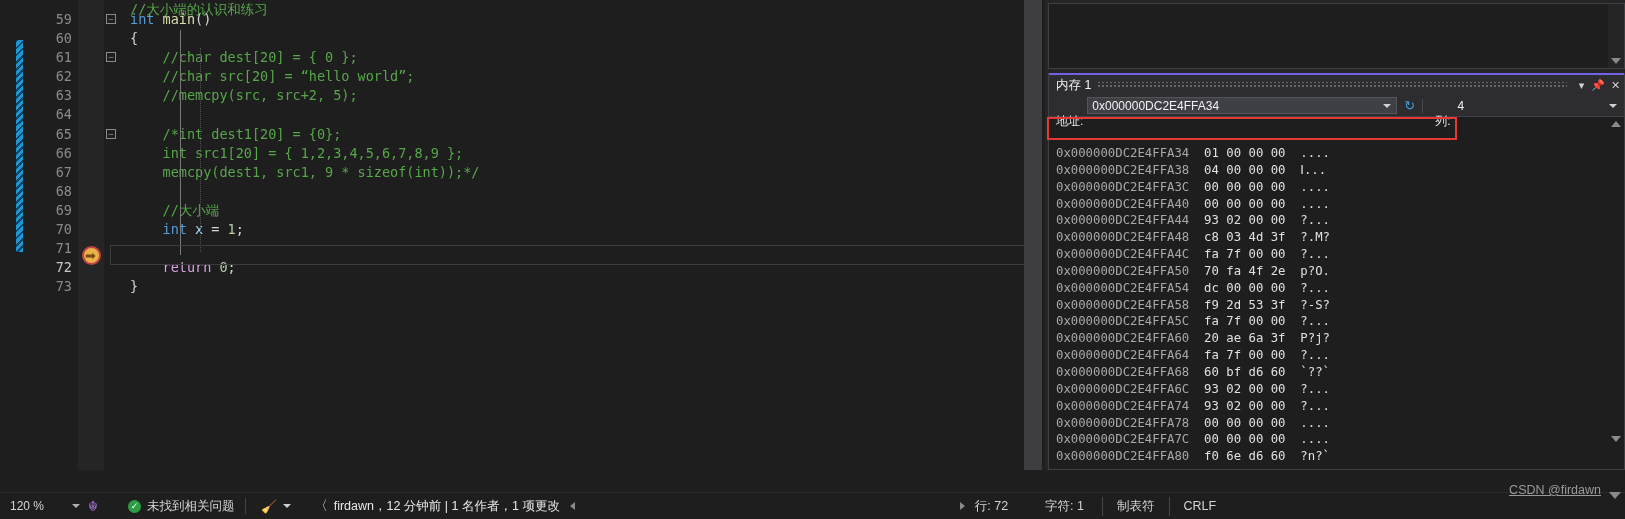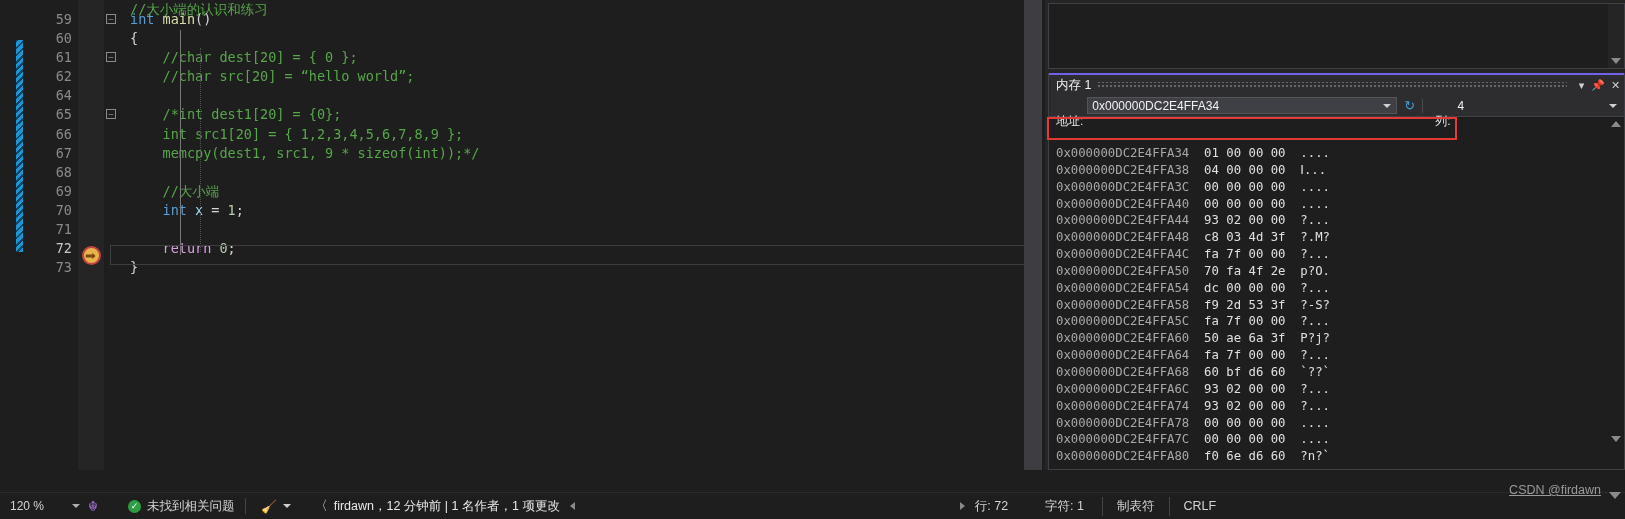--- a/index.html
+++ b/index.html
@@ -384,20 +384,21 @@
     <div id="editor-left-strip"></div>
     <div id="editor-indicator-margin"></div>
 
     <div id="code-surface">
       <div id="code-lines">
           <div class="code-line" style="height: 10px;"><span class="ln"></span><span class="code-text"><span class="cm">//大小端的认识和练习</span></span></div>
           <div class="code-line"><span class="ln">59</span><span class="fold-box">−</span><span class="code-text"><span class="kw">int </span><span class="fn">main</span><span class="punct">()</span></span></div>
           <div class="code-line"><span class="ln">60</span><span class="code-text"><span class="punct">{</span></span></div>
           <div class="code-line"><span class="ln">61</span><span class="fold-box">−</span><span class="code-text"><span class="cm">    //char dest[20] = { 0 };</span></span></div>
           <div class="code-line"><span class="ln">62</span><span class="code-text"><span class="cm">    //char src[20] = “hello world”;</span></span></div>
+          <div class="code-line"><span class="ln">63</span><span class="code-text"><span class="cm">    //memcpy(src, src+2, 5);</span></span></div>
           <div class="code-line"><span class="ln">64</span><span class="code-text"></span></div>
           <div class="code-line"><span class="ln">65</span><span class="fold-box">−</span><span class="code-text"><span class="cm">    /*int dest1[20] = {0};</span></span></div>
           <div class="code-line"><span class="ln">66</span><span class="code-text"><span class="cm">    int src1[20] = { 1,2,3,4,5,6,7,8,9 };</span></span></div>
           <div class="code-line"><span class="ln">67</span><span class="code-text"><span class="cm">    memcpy(dest1, src1, 9 * sizeof(int));*/</span></span></div>
           <div class="code-line"><span class="ln">68</span><span class="code-text"></span></div>
           <div class="code-line"><span class="ln">69</span><span class="code-text"><span class="cm">    //大小端</span></span></div>
           <div class="code-line"><span class="ln">70</span><span class="code-text"><span class="pl">    </span><span class="kw">int</span><span class="pl"> </span><span class="id">x</span><span class="pl"> = </span><span class="num">1</span><span class="pl">;</span></span></div>
           <div class="code-line"><span class="ln">71</span><span class="code-text"></span></div>
           <div class="code-line"><span class="ln cur">72</span><span class="code-text"><span class="pl">    </span><span class="kw2">return</span><span class="pl"> </span><span class="num">0</span><span class="pl">;</span></span></div>
           <div class="code-line"><span class="ln">73</span><span class="code-text"><span class="punct">}</span></span></div>
@@ -463,21 +464,21 @@
           <div class="mem-row"><span class="maddr">0x000000DC2E4FFA38</span><span class="mhex">  04 00 00 00</span><span class="masc">  Ⅰ...</span></div>
           <div class="mem-row"><span class="maddr">0x000000DC2E4FFA3C</span><span class="mhex">  00 00 00 00</span><span class="masc">  ....</span></div>
           <div class="mem-row"><span class="maddr">0x000000DC2E4FFA40</span><span class="mhex">  00 00 00 00</span><span class="masc">  ....</span></div>
           <div class="mem-row"><span class="maddr">0x000000DC2E4FFA44</span><span class="mhex">  93 02 00 00</span><span class="masc">  ?...</span></div>
           <div class="mem-row"><span class="maddr">0x000000DC2E4FFA48</span><span class="mhex">  c8 03 4d 3f</span><span class="masc">  ?.M?</span></div>
           <div class="mem-row"><span class="maddr">0x000000DC2E4FFA4C</span><span class="mhex">  fa 7f 00 00</span><span class="masc">  ?...</span></div>
           <div class="mem-row"><span class="maddr">0x000000DC2E4FFA50</span><span class="mhex">  70 fa 4f 2e</span><span class="masc">  p?O.</span></div>
           <div class="mem-row"><span class="maddr">0x000000DC2E4FFA54</span><span class="mhex">  dc 00 00 00</span><span class="masc">  ?...</span></div>
           <div class="mem-row"><span class="maddr">0x000000DC2E4FFA58</span><span class="mhex">  f9 2d 53 3f</span><span class="masc">  ?-S?</span></div>
           <div class="mem-row"><span class="maddr">0x000000DC2E4FFA5C</span><span class="mhex">  fa 7f 00 00</span><span class="masc">  ?...</span></div>
-          <div class="mem-row"><span class="maddr">0x000000DC2E4FFA60</span><span class="mhex">  50 ae 6a 3f</span><span class="masc">  P?j?</span></div>
+          <div class="mem-row"><span class="maddr">0x000000DC2E4FFA60</span><span class="mhex">  20 ae 6a 3f</span><span class="masc">  P?j?</span></div>
           <div class="mem-row"><span class="maddr">0x000000DC2E4FFA64</span><span class="mhex">  fa 7f 00 00</span><span class="masc">  ?...</span></div>
           <div class="mem-row"><span class="maddr">0x000000DC2E4FFA68</span><span class="mhex">  60 bf d6 60</span><span class="masc">  `??`</span></div>
           <div class="mem-row"><span class="maddr">0x000000DC2E4FFA6C</span><span class="mhex">  93 02 00 00</span><span class="masc">  ?...</span></div>
           <div class="mem-row"><span class="maddr">0x000000DC2E4FFA74</span><span class="mhex">  93 02 00 00</span><span class="masc">  ?...</span></div>
           <div class="mem-row"><span class="maddr">0x000000DC2E4FFA78</span><span class="mhex">  00 00 00 00</span><span class="masc">  ....</span></div>
           <div class="mem-row"><span class="maddr">0x000000DC2E4FFA7C</span><span class="mhex">  00 00 00 00</span><span class="masc">  ....</span></div>
           <div class="mem-row"><span class="maddr">0x000000DC2E4FFA80</span><span class="mhex">  f0 6e d6 60</span><span class="masc">  ?n?`</span></div>
           <div class="mem-row"><span class="maddr">0x000000DC2E4FFA84</span><span class="mhex">  93 02 00 00</span><span class="masc">  ?...</span></div>
         </div>
 

